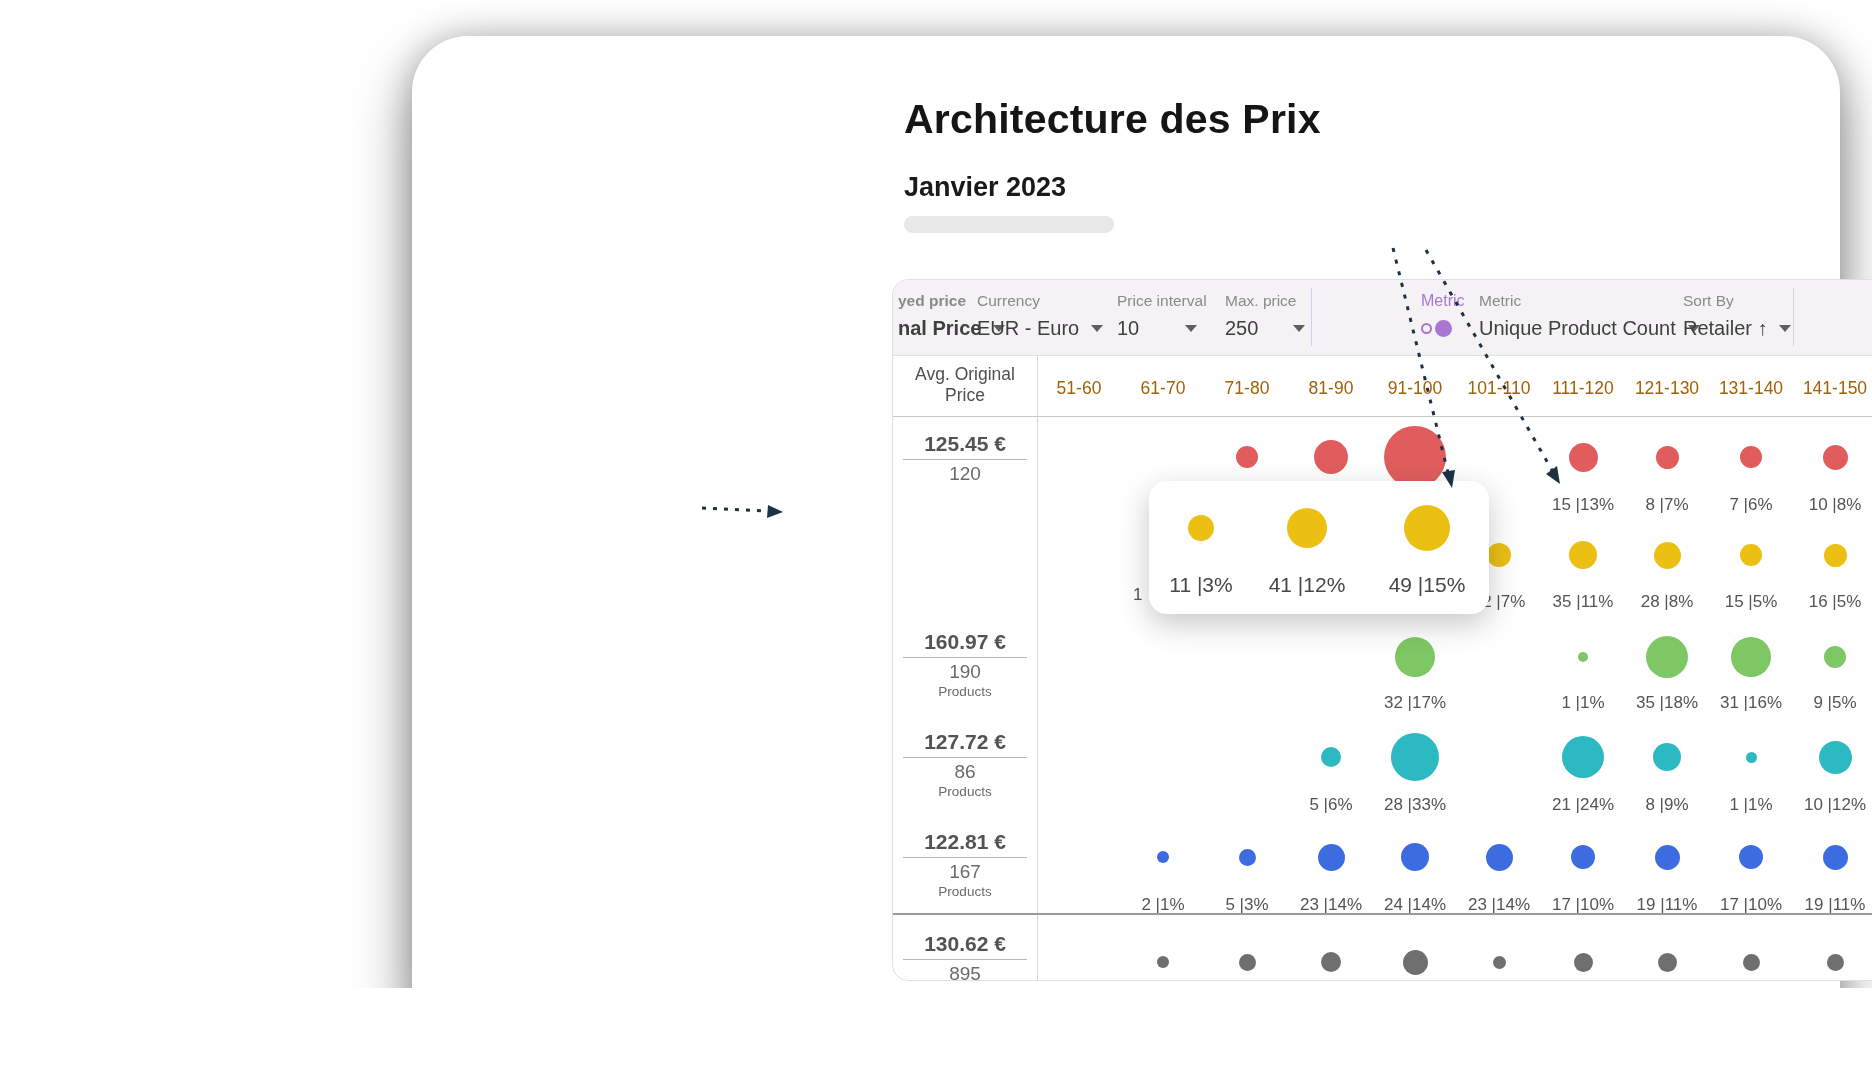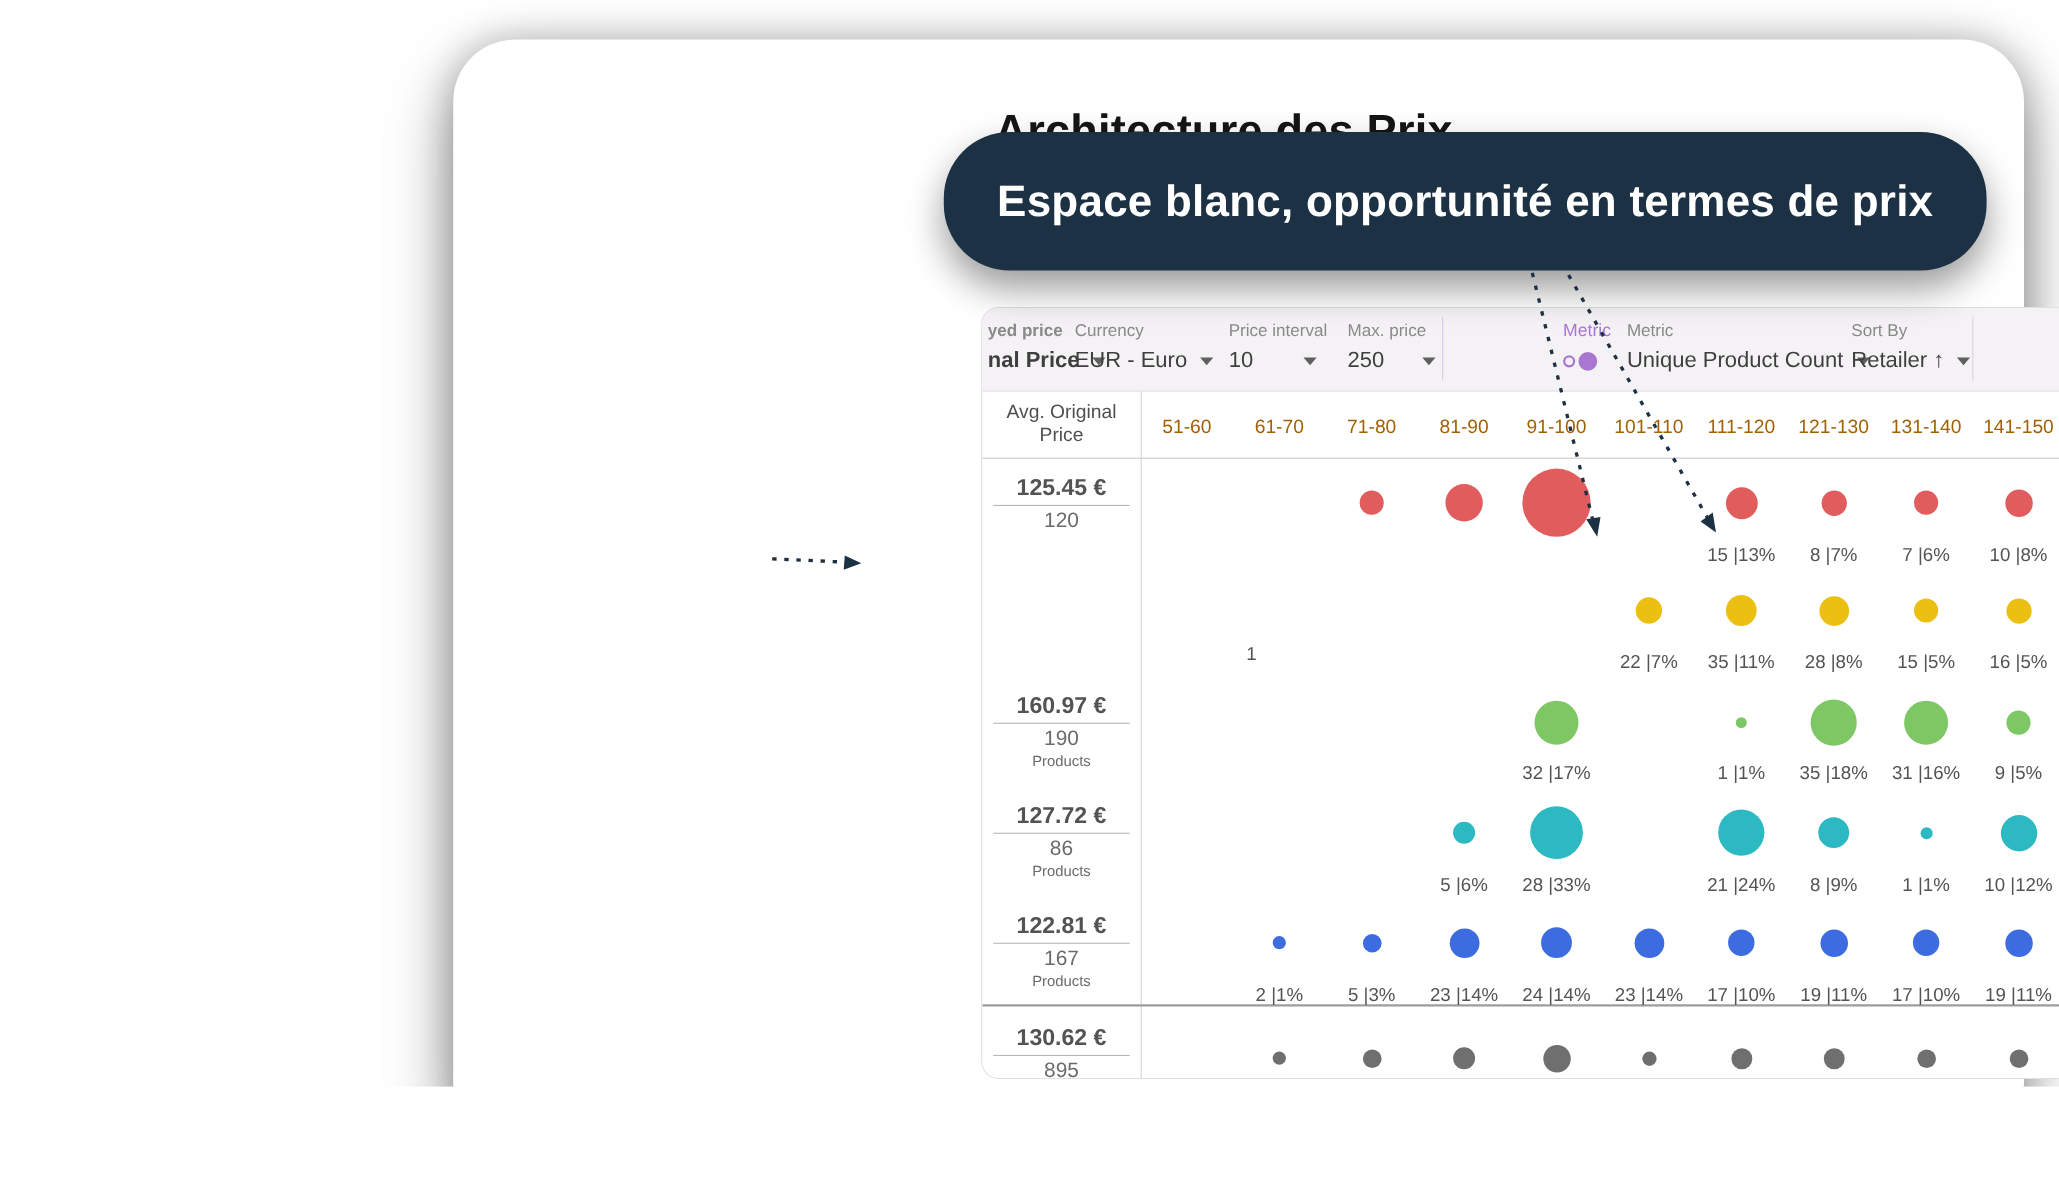--- a/index.html
+++ b/index.html
@@ -231,24 +231,31 @@
         <div class="bubble" style="left: 345.5px; top: 673.5px; width: 17px; height: 17px; background: rgb(111, 111, 111);"></div>
         <div class="bubble" style="left: 428px; top: 672px; width: 20px; height: 20px; background: rgb(111, 111, 111);"></div>
         <div class="bubble" style="left: 509.5px; top: 669.5px; width: 25px; height: 25px; background: rgb(111, 111, 111);"></div>
         <div class="bubble" style="left: 599.5px; top: 675.5px; width: 13px; height: 13px; background: rgb(111, 111, 111);"></div>
         <div class="bubble" style="left: 680.5px; top: 672.5px; width: 19px; height: 19px; background: rgb(111, 111, 111);"></div>
         <div class="bubble" style="left: 764.5px; top: 672.5px; width: 19px; height: 19px; background: rgb(111, 111, 111);"></div>
         <div class="bubble" style="left: 849.5px; top: 673.5px; width: 17px; height: 17px; background: rgb(111, 111, 111);"></div>
         <div class="bubble" style="left: 933.5px; top: 673.5px; width: 17px; height: 17px; background: rgb(111, 111, 111);"></div>
       </div>
 
+    <div class="tooltip-card" id="tooltipCard">
+        <div class="tt-bubble" style="left: 39px; top: 34px; width: 26px; height: 26px; background: rgb(235, 192, 19);"></div>
+        <div class="tt-label" style="left: -8px;">11 |3%</div>
+        <div class="tt-bubble" style="left: 138px; top: 27px; width: 40px; height: 40px; background: rgb(235, 192, 19);"></div>
+        <div class="tt-label" style="left: 98px;">41 |12%</div>
+        <div class="tt-bubble" style="left: 255px; top: 24px; width: 46px; height: 46px; background: rgb(235, 192, 19);"></div>
+        <div class="tt-label" style="left: 218px;">49 |15%</div>
+      </div>
     <div class="partial-label">1</div>
   </div>
 
-  <div class="callout callout-top">Espace blanc, opportunité en termes de prix</div>
 
   <svg class="arrows" viewBox="0 0 1872 1080">
     <path d="M702 508 L768 511" fill="none" stroke="#1d3144" stroke-width="3" stroke-dasharray="4 7"></path>
     <polygon points="783,512 767,518 768,505" fill="#1d3144"></polygon>
     <path d="M1393 248 L1449 477" fill="none" stroke="#1d3144" stroke-width="3" stroke-dasharray="4 8"></path>
     <polygon points="1452,488 1442,472 1455,470" fill="#1d3144"></polygon>
     <path d="M1426 250 L1553 472" fill="none" stroke="#1d3144" stroke-width="3" stroke-dasharray="4 8"></path>
     <polygon points="1560,484 1546,474 1557,466" fill="#1d3144"></polygon>
   </svg>
 </div>

